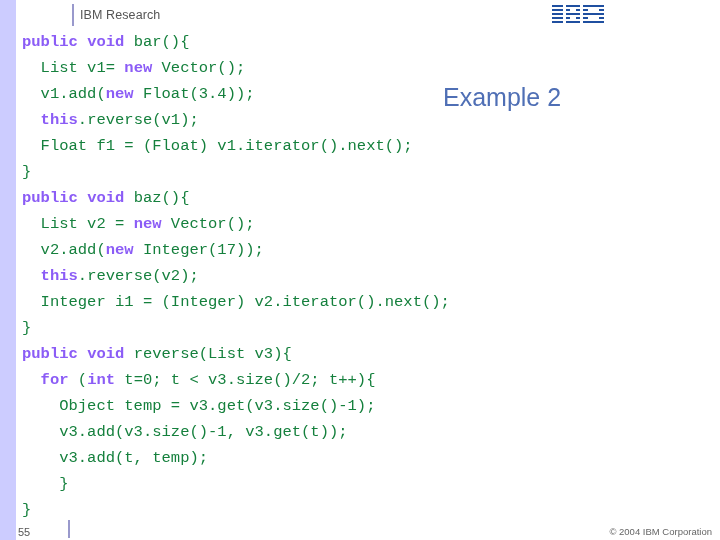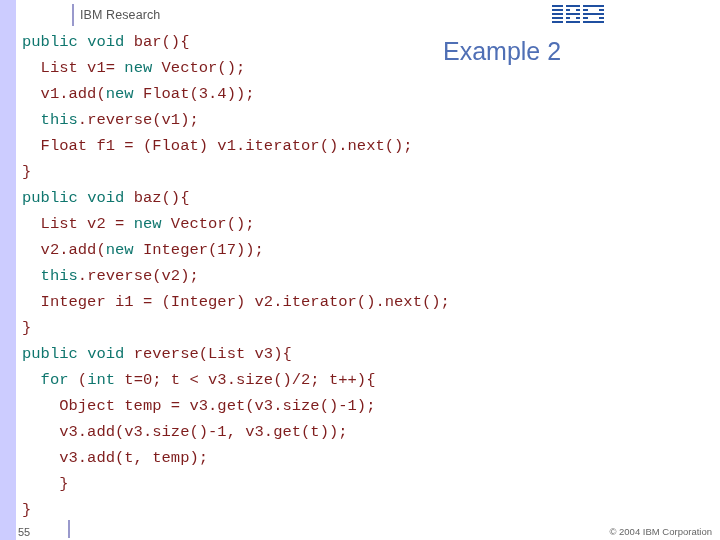--- a/index.html
+++ b/index.html
@@ -83,22 +83,22 @@
     left: 22px;
     top: 29px;
     width: 690px;
     font-family: "Liberation Mono", monospace;
     font-size: 15.5px;
     line-height: 26px;
     color: #000000;
     white-space: pre;
   }
   .code .line { height: 26px; }
-  .kw { color: #0f766e; font-weight: normal; }
-  .plain { color: #7f1d1d; }
+  .kw { color: #8b5cf6; font-weight: bold; }
+  .plain { color: #15803d; }
 
   
   .footer {
     position: absolute;
     left: 0;
     bottom: 0;
     width: 720px;
     height: 22px;
     background: #ffffff;
   }
@@ -163,21 +163,21 @@
         <rect x="47" y="4" width="5" height="2"></rect>
         <rect x="31" y="8" width="21" height="2"></rect>
         <rect x="31" y="12" width="5" height="2"></rect>
         <rect x="47" y="12" width="5" height="2"></rect>
         <rect x="31" y="16" width="21" height="2"></rect>
       </g>
     </svg>
   </div>
 </div>
 
-<div class="example-title" style="color: rgb(79, 111, 181);">Example 2</div>
+<div class="example-title" style="color: rgb(79, 111, 181); margin-top: 46px;">Example 2</div>
 
 <div class="code"><div class="line"><span class="kw">public</span><span class="plain"> </span><span class="kw">void</span><span class="plain"> bar(){</span></div><div class="line"><span class="plain">  List v1= </span><span class="kw">new</span><span class="plain"> Vector();</span></div><div class="line"><span class="plain">  v1.add(</span><span class="kw">new</span><span class="plain"> Float(3.4));</span></div><div class="line"><span class="plain">  </span><span class="kw">this</span><span class="plain">.reverse(v1);</span></div><div class="line"><span class="plain">  Float f1 = (Float) v1.iterator().next();</span></div><div class="line"><span class="plain">}</span></div><div class="line"><span class="kw">public</span><span class="plain"> </span><span class="kw">void</span><span class="plain"> baz(){</span></div><div class="line"><span class="plain">  List v2 = </span><span class="kw">new</span><span class="plain"> Vector();</span></div><div class="line"><span class="plain">  v2.add(</span><span class="kw">new</span><span class="plain"> Integer(17));</span></div><div class="line"><span class="plain">  </span><span class="kw">this</span><span class="plain">.reverse(v2);</span></div><div class="line"><span class="plain">  Integer i1 = (Integer) v2.iterator().next();</span></div><div class="line"><span class="plain">}</span></div><div class="line"><span class="kw">public</span><span class="plain"> </span><span class="kw">void</span><span class="plain"> reverse(List v3){</span></div><div class="line"><span class="plain">  </span><span class="kw">for</span><span class="plain"> (</span><span class="kw">int</span><span class="plain"> t=0; t &lt; v3.size()/2; t++){</span></div><div class="line"><span class="plain">    Object temp = v3.get(v3.size()-1);</span></div><div class="line"><span class="plain">    v3.add(v3.size()-1, v3.get(t));</span></div><div class="line"><span class="plain">    v3.add(t, temp);</span></div><div class="line"><span class="plain">    }</span></div><div class="line"><span class="plain">}</span></div></div>
 
 <div class="footer">
   <div class="footer-band"></div>
   <div class="footer-rule"></div>
   <div class="page-number">55</div>
   <div class="copyright">© 2004 IBM Corporation</div>
 </div>
 

